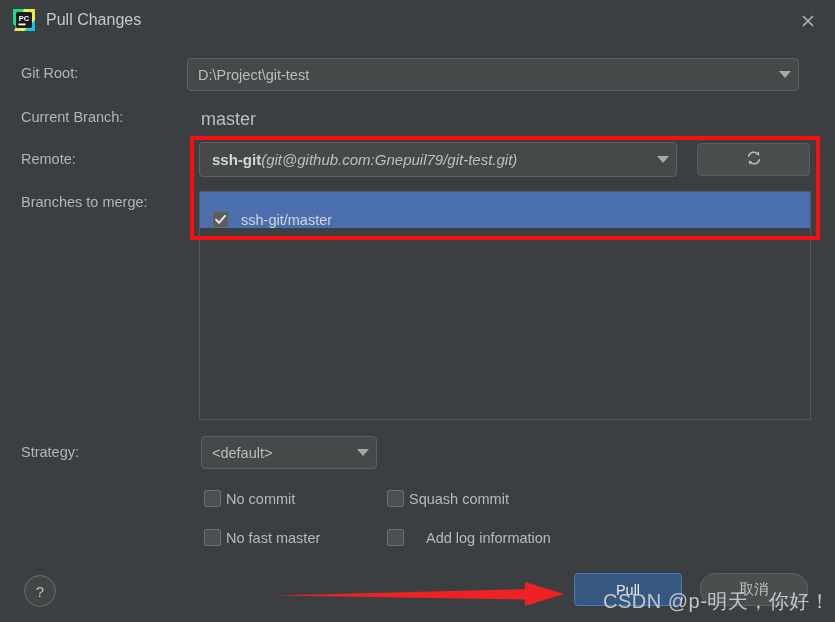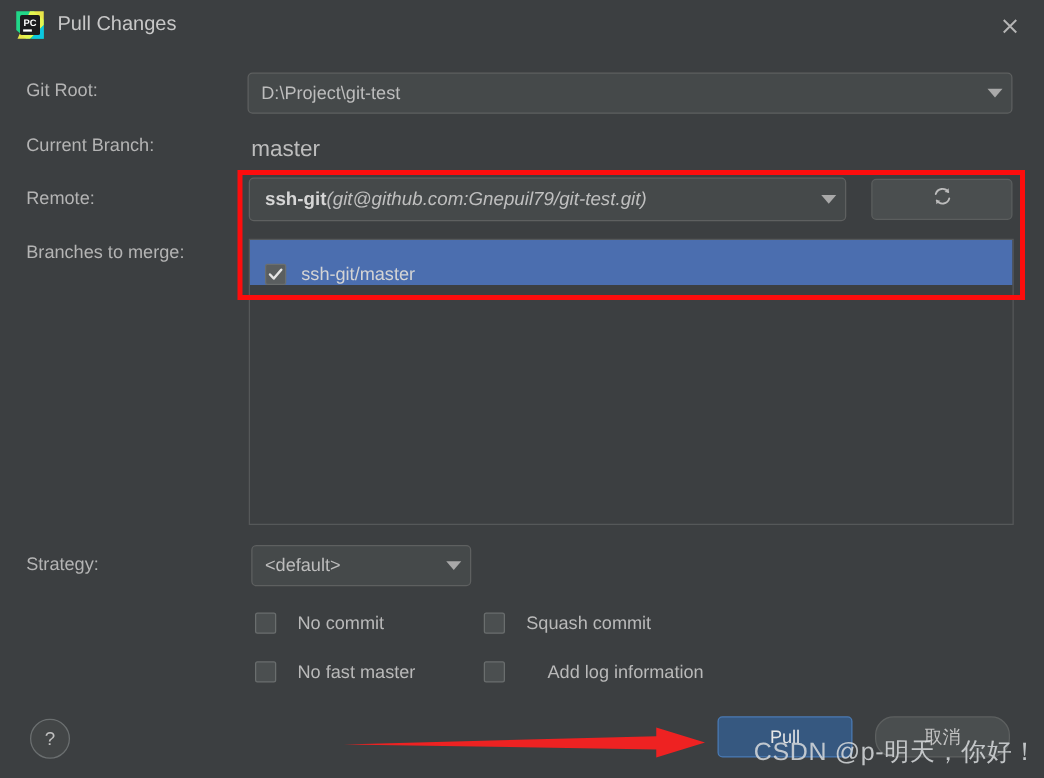--- a/index.html
+++ b/index.html
@@ -88,21 +88,21 @@
     align-items: center;
     justify-content: center;
   }
   .tri-down {
     width: 0; height: 0;
     border-left: 6px solid transparent;
     border-right: 6px solid transparent;
     border-top: 7px solid #a9a9a9;
   }
 
-  #git-root-combo { left: 198px; top: 58px; width: 612px; height: 33px; }
+  #git-root-combo { left: 187px; top: 58px; width: 612px; height: 33px; }
   #remote-combo   { left: 199px; top: 142px; width: 478px; height: 35px; }
   #strategy-combo { left: 201px; top: 436px; width: 176px; height: 33px; }
 
   #remote-combo .combo-text {
     font-size: 15px;
     color: #c6c6c6;
     padding-left: 12px;
   }
   #remote-name { font-weight: bold; color: #d6d6d6; }
   #remote-url  { font-style: italic; color: #bfbfbf; }
@@ -164,21 +164,21 @@
 
   
   .option {
     position: absolute;
     display: flex;
     align-items: center;
     cursor: pointer;
     white-space: nowrap;
   }
   .option .opt-label {
-    margin-left: 17px;
+    margin-left: 5px;
     font-size: 14.5px;
     color: #b9b9b9;
   }
   #opt-no-commit       { left: 204px; top: 490px; }
   #opt-squash-commit   { left: 387px; top: 490px; }
   #opt-no-ff           { left: 204px; top: 529px; }
   #opt-add-log         { left: 387px; top: 529px; gap: 17px; }
 
   
   #help-button {

